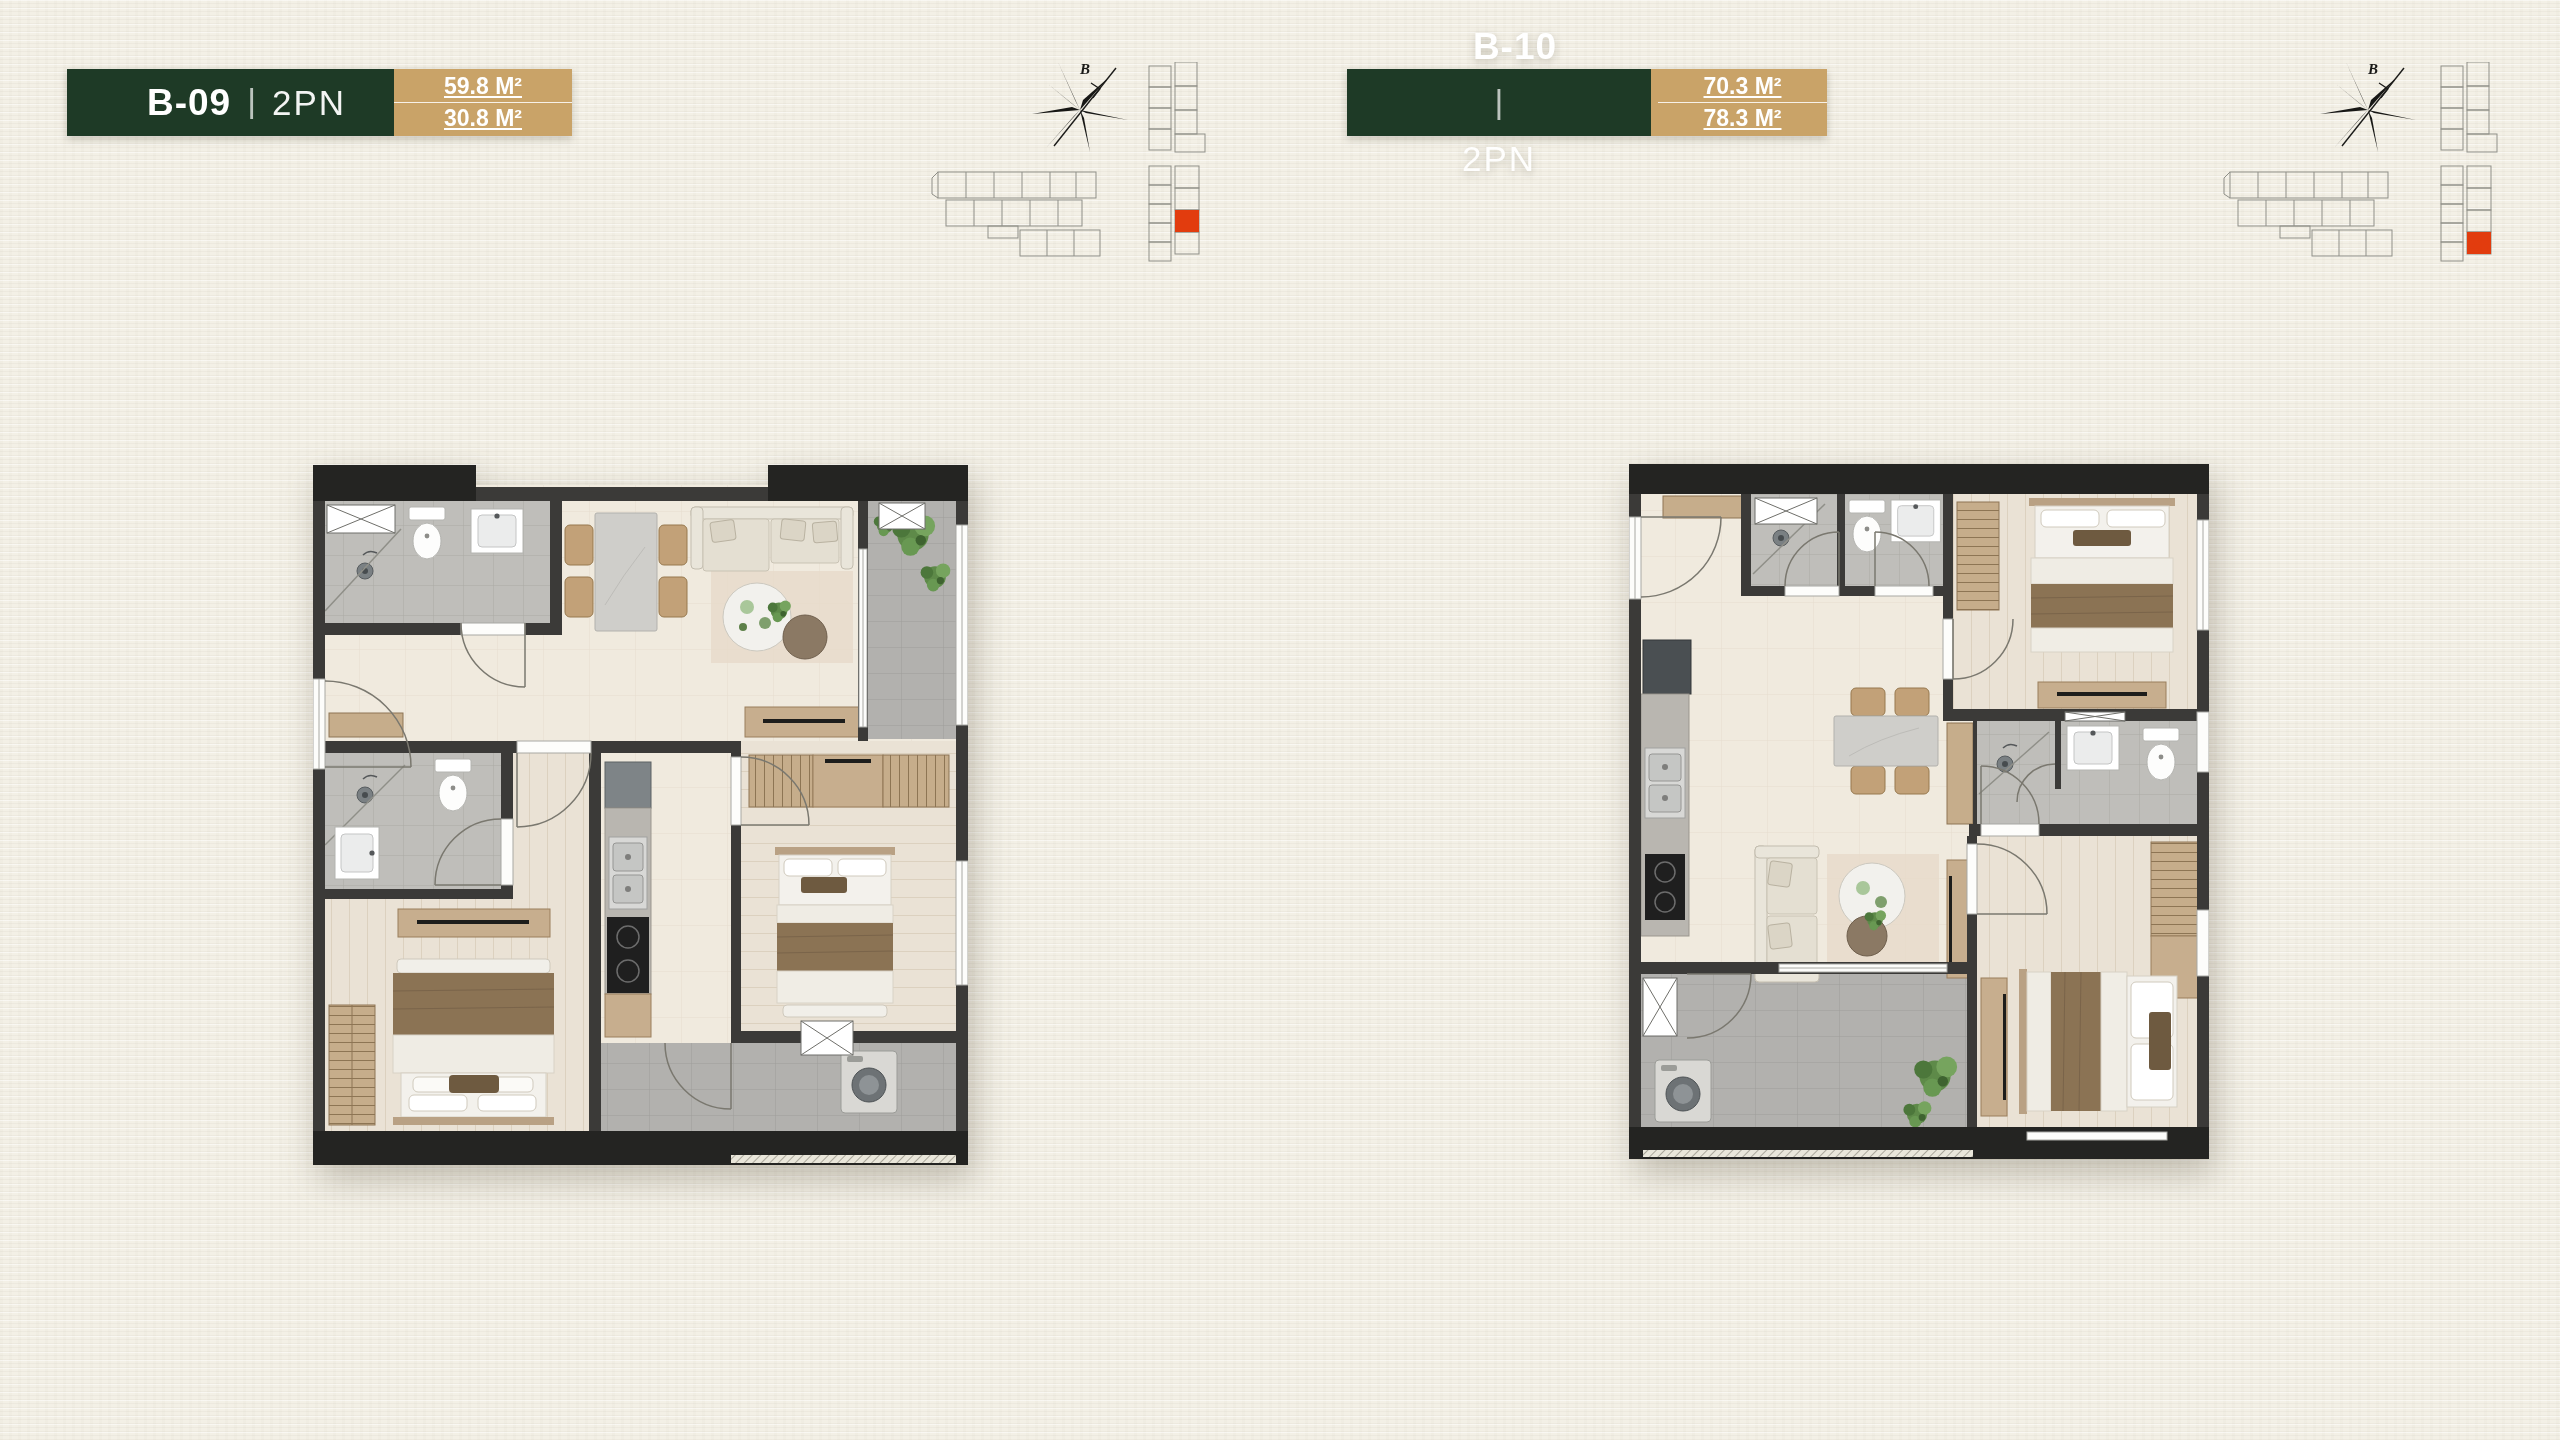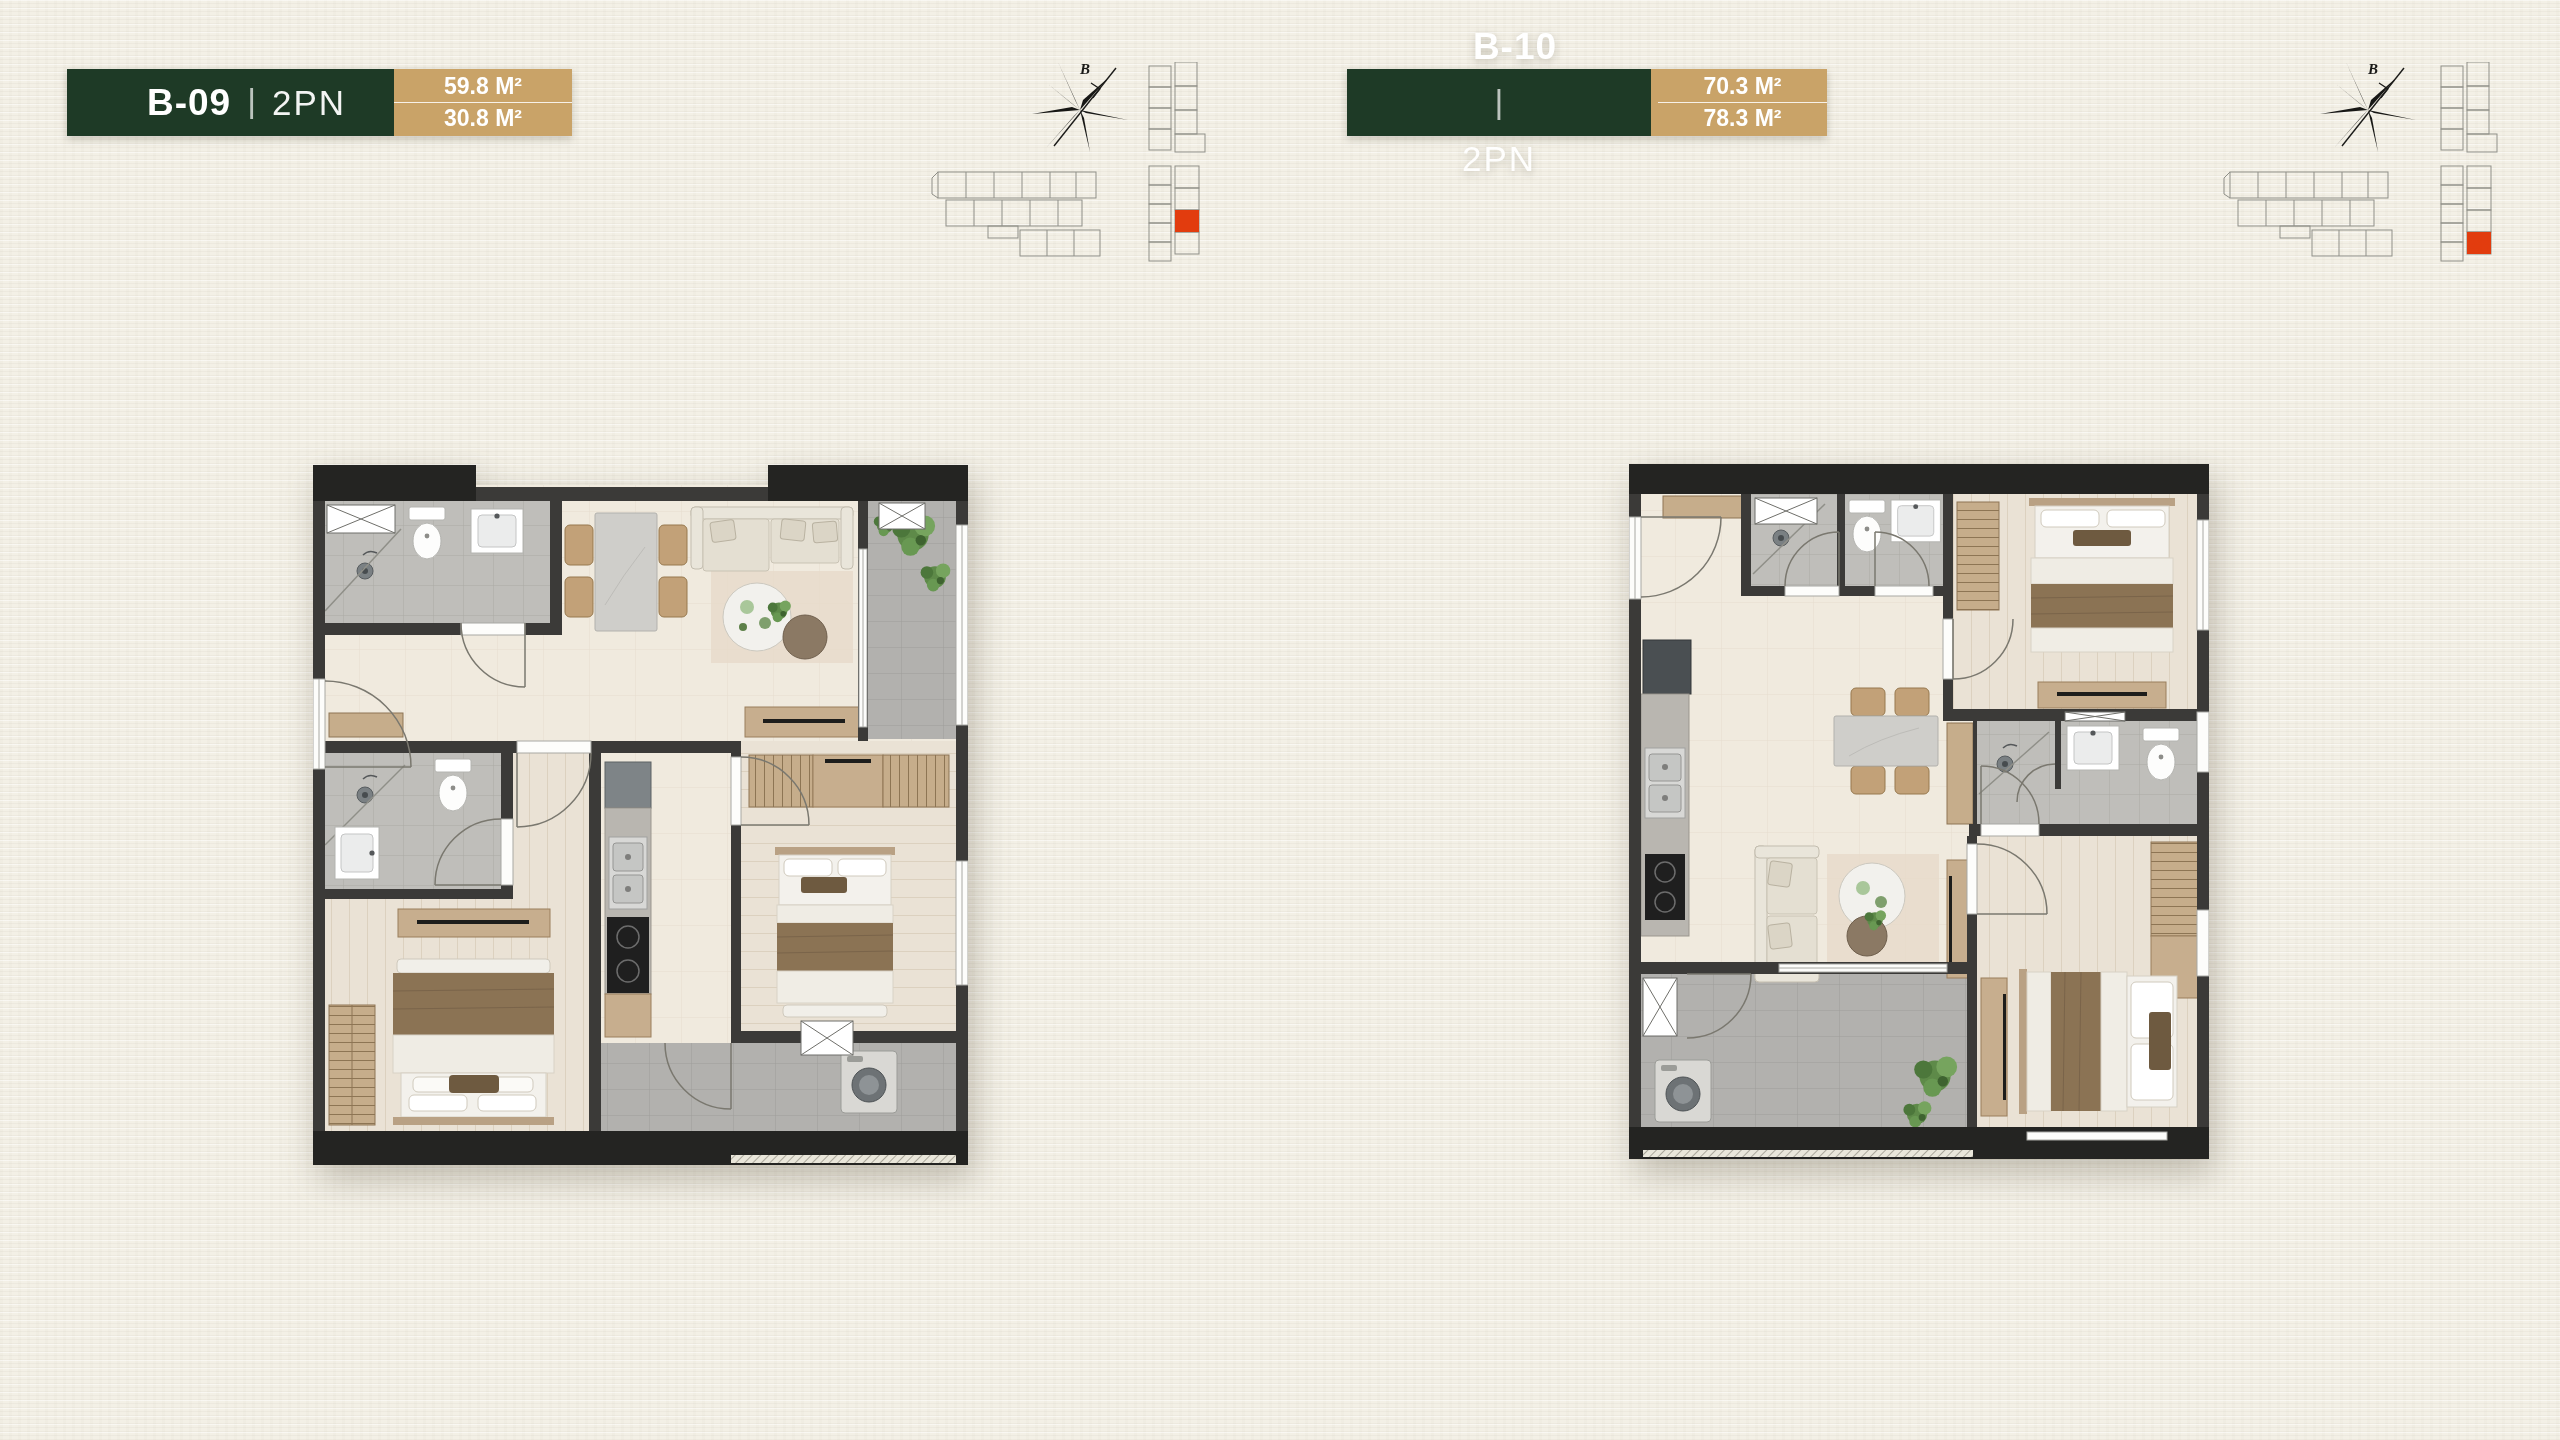--- a/index.html
+++ b/index.html
@@ -20,21 +20,21 @@
   .hdr{position:absolute;display:flex;height:67px;filter:drop-shadow(0 3px 4px rgba(60,50,30,.25));}
   .hdr-code{
     background:var(--c-green,#1e3a26);color:#fff;display:flex;align-items:center;justify-content:center;gap:16px;
   }
   .hdr-code .code{font-size:37px;font-weight:700;letter-spacing:1px;margin-left:32px;}
   .hdr-code .sep{font-size:34px;font-weight:100;opacity:.7;transform:translateY(-2px);}
   .hdr-code .type{font-size:35px;font-weight:300;letter-spacing:2px;opacity:.95;}
   .hdr-area{
     background:var(--c-tan,#c9a368);color:#fff;display:flex;flex-direction:column;align-items:center;justify-content:center;
   }
-  .hdr-area .area{font-size:23px;font-weight:700;line-height:31px;width:100%;text-align:center;}
+  .hdr-area .area{font-size:23px;font-weight:700;line-height:31px;width:100%;text-align:center;text-decoration:underline;}
   .hdr-area .area-div{width:100%;height:1px;background:rgba(255,255,255,.85);}
   svg{display:block;}
   .plan{filter:drop-shadow(6px 14px 18px rgba(70,60,40,.30));}
   .lineart{stroke:#8f8f88;fill:none;stroke-width:1;}
   text.compass-b{font:italic 700 15px "Liberation Serif",serif;fill:#181816;}
 </style>
 </head>
 <body>
 
 <div class="page">

